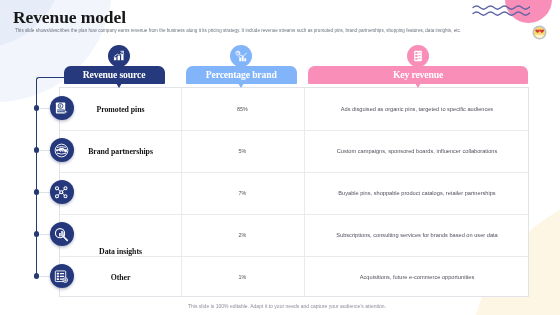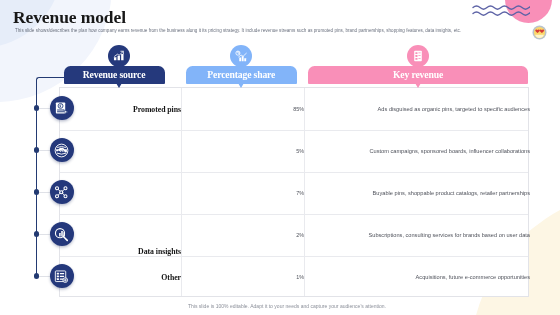--- a/index.html
+++ b/index.html
@@ -34,21 +34,21 @@
      border-top-left-radius:3px;box-sizing:border-box;}
   .dot{position:absolute;width:5.2px;height:5.2px;border-radius:50%;background:#233a72;left:34px;}
   .stub{position:absolute;left:38px;width:13px;height:0.7px;background:#dfe1e7;}
 
   
   .table{position:absolute;left:59px;top:87px;width:470px;height:210px;
      border:0.8px solid #e2e3e8;background:#fff;box-sizing:border-box;}
   .hline{position:absolute;left:0;width:100%;height:0.8px;background:#e9eaee;}
   .vline{position:absolute;top:0;width:0.8px;height:100%;background:#e9eaee;}
 
-  .cell{position:absolute;display:flex;align-items:center;justify-content:flex-end;
+  .cell{position:absolute;display:flex;align-items:center;justify-content:center;
      height:42px;box-sizing:border-box;}
   .cell-src{left:0;width:121px;font-family:"Liberation Serif",serif;
      font-weight:bold;font-size:7.8px;color:#131313;letter-spacing:-0.05px;}
   .cell-pct{left:121px;width:123px;font-size:5.4px;color:#50535c;}
   .cell-key{left:244px;width:226px;font-size:5.65px;color:#50535c;text-align:center;}
 
   
   .ricon{position:absolute;width:24px;height:24px;border-radius:50%;
      background:#24387b;left:49.5px;display:flex;align-items:center;justify-content:center;
      box-shadow:0 1.5px 3px rgba(20,35,90,.30);}
@@ -101,20 +101,23 @@
         <div class="vline" style="left:120.6px"></div>
         <div class="vline" style="left:243.6px"></div>
         <div class="cell cell-src" style="top:0px">
           <span>Promoted pins</span>
         </div>
         <div class="cell cell-pct" style="top:0px">
           <span>85%</span>
         </div>
         <div class="cell cell-key" style="top:0px">
           <span>Ads disguised as organic pins, targeted to specific audiences</span>
+        </div>
+        <div class="cell cell-src" style="top:42px">
+          <span>Brand partnerships</span>
         </div>
         <div class="cell cell-pct" style="top:42px">
           <span>5%</span>
         </div>
         <div class="cell cell-key" style="top:42px">
           <span>Custom campaigns, sponsored boards, influencer collaborations</span>
         </div>
         <div class="cell cell-pct" style="top:84px">
           <span>7%</span>
         </div>
@@ -209,21 +212,21 @@
       <div class="hbadge" style="left:108.2px;background:#25397c">
         <svg width="11.5" height="11.5" viewBox="0 0 24 24" fill="none">
           <rect x="2.0" y="15.2" width="5.0" height="6.4" rx="0.4" fill="#fff"></rect>
           <rect x="9.5" y="12.2" width="5.0" height="9.4" rx="0.4" fill="#fff"></rect>
           <rect x="17.0" y="8.2" width="5.0" height="13.4" rx="0.4" fill="#fff"></rect>
           <path d="M3.2 13.2 L9.4 8.8 L12.8 11.0 L21.0 3.2" stroke="#fff" stroke-width="1.7" fill="none" stroke-linecap="round" stroke-linejoin="round"></path>
           <path d="M16.4 2.6 H21.6 V7.8" stroke="#fff" stroke-width="1.7" fill="none" stroke-linecap="round" stroke-linejoin="round"></path>
         </svg>
       </div>
       <div class="hdr" style="left:185.5px;width:111.5px;background:#82b4f9">
-        <span>Percentage share</span>
+        <span>Percentage brand</span>
       </div>
       <div class="notch" style="left:238.2px;border-top:5px solid #82b4f9"></div>
       <div class="hbadge" style="left:230.2px;background:#82b4f9">
         <svg width="12.5" height="12.5" viewBox="0 0 24 24" fill="none">
           <circle cx="5.6" cy="6.0" r="3.9" fill="none" stroke="#fff" stroke-width="1.6"></circle>
           <path d="M5.6 2.1 V6.0 H9.5" stroke="#fff" stroke-width="1.6" fill="none"></path>
           <rect x="8.2" y="14.4" width="3.6" height="7.4" rx="0.4" fill="#fff"></rect>
           <rect x="13.0" y="12.2" width="3.6" height="9.6" rx="0.4" fill="#fff"></rect>
           <rect x="17.8" y="15.8" width="3.6" height="6.0" rx="0.4" fill="#fff"></rect>
           <path d="M7.0 13.2 L11.6 9.6 L15.6 12.0 L21.8 6.2" stroke="#fff" stroke-width="1.5" fill="none" stroke-linecap="round" stroke-linejoin="round"></path>

